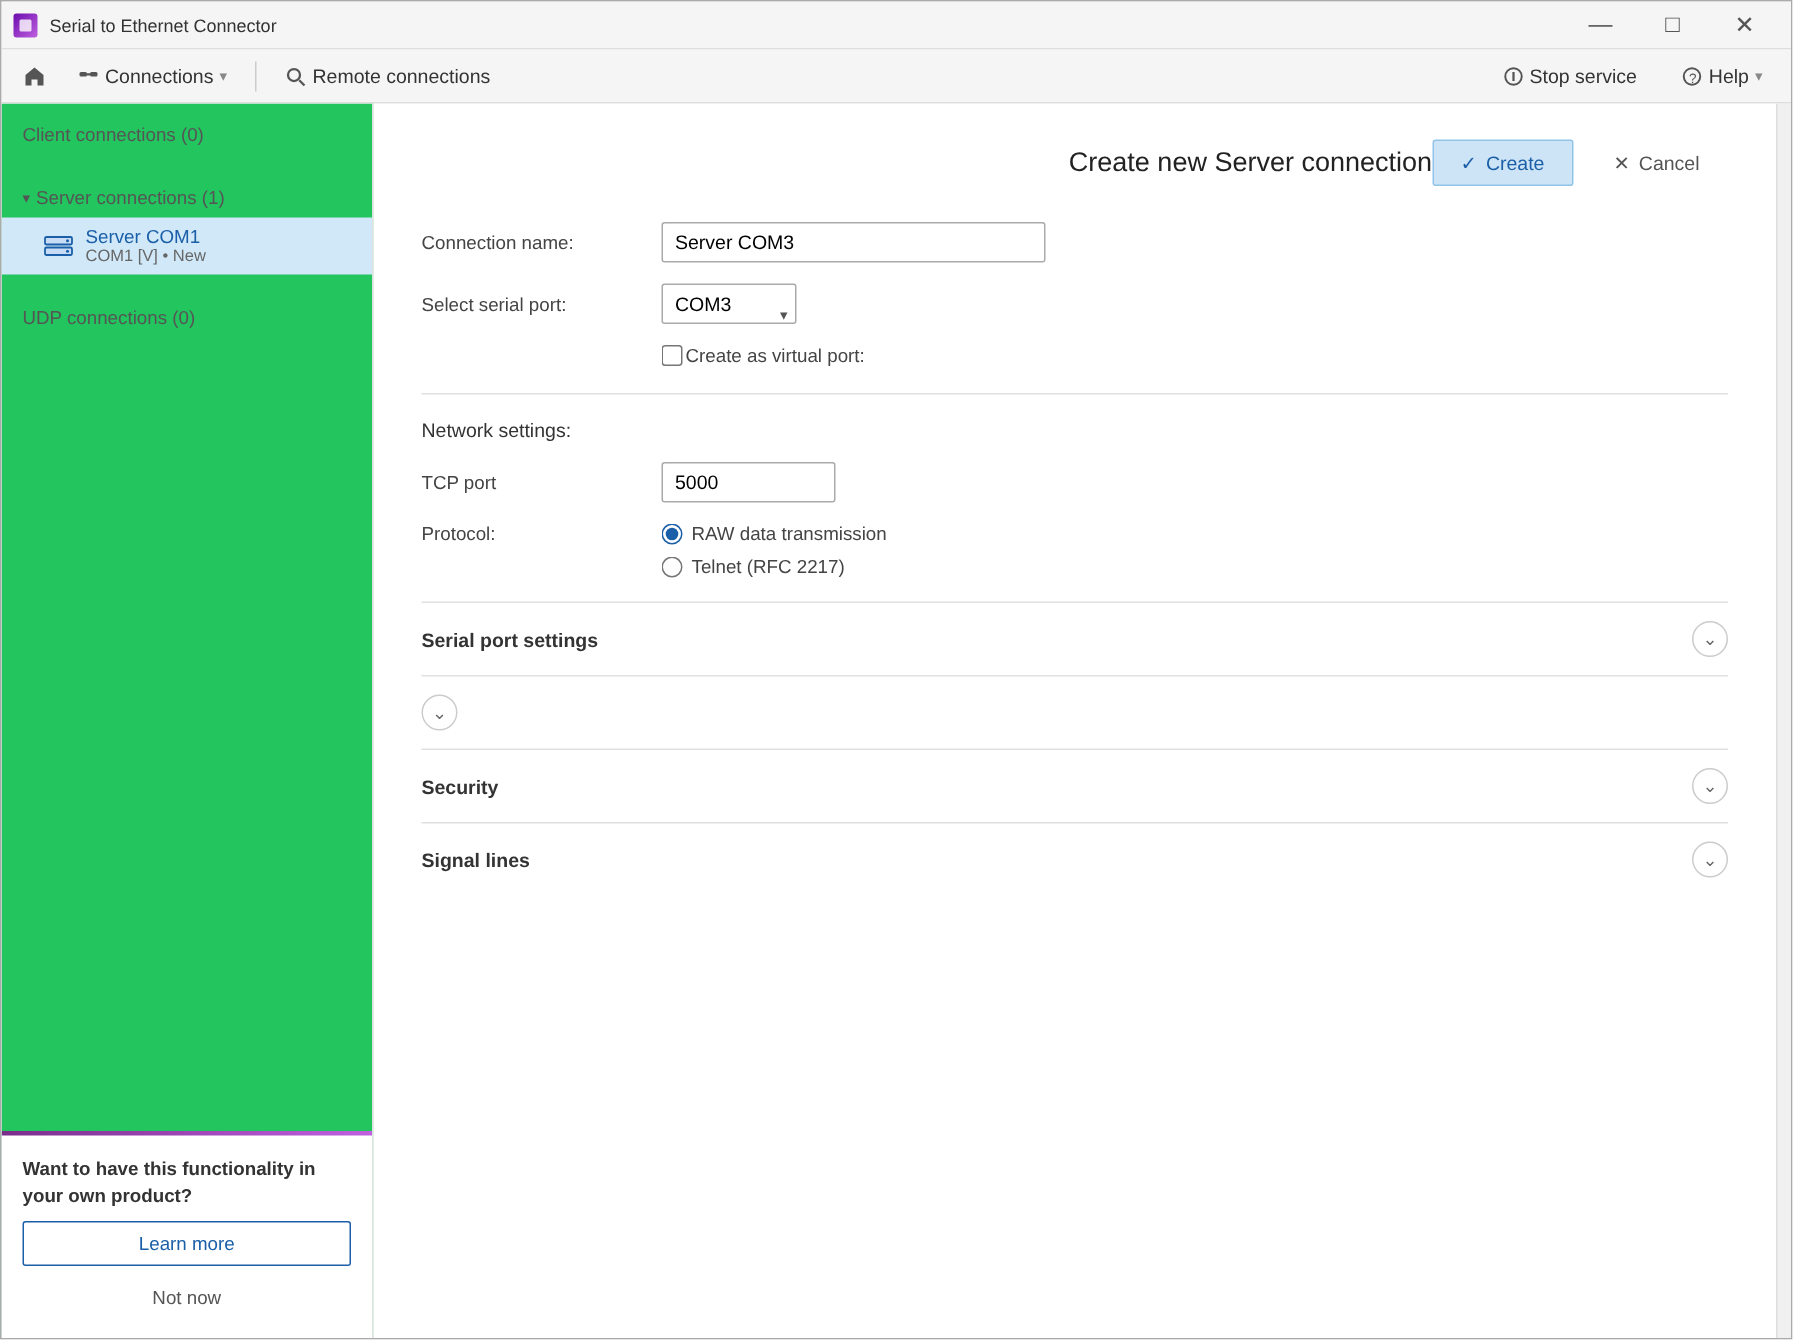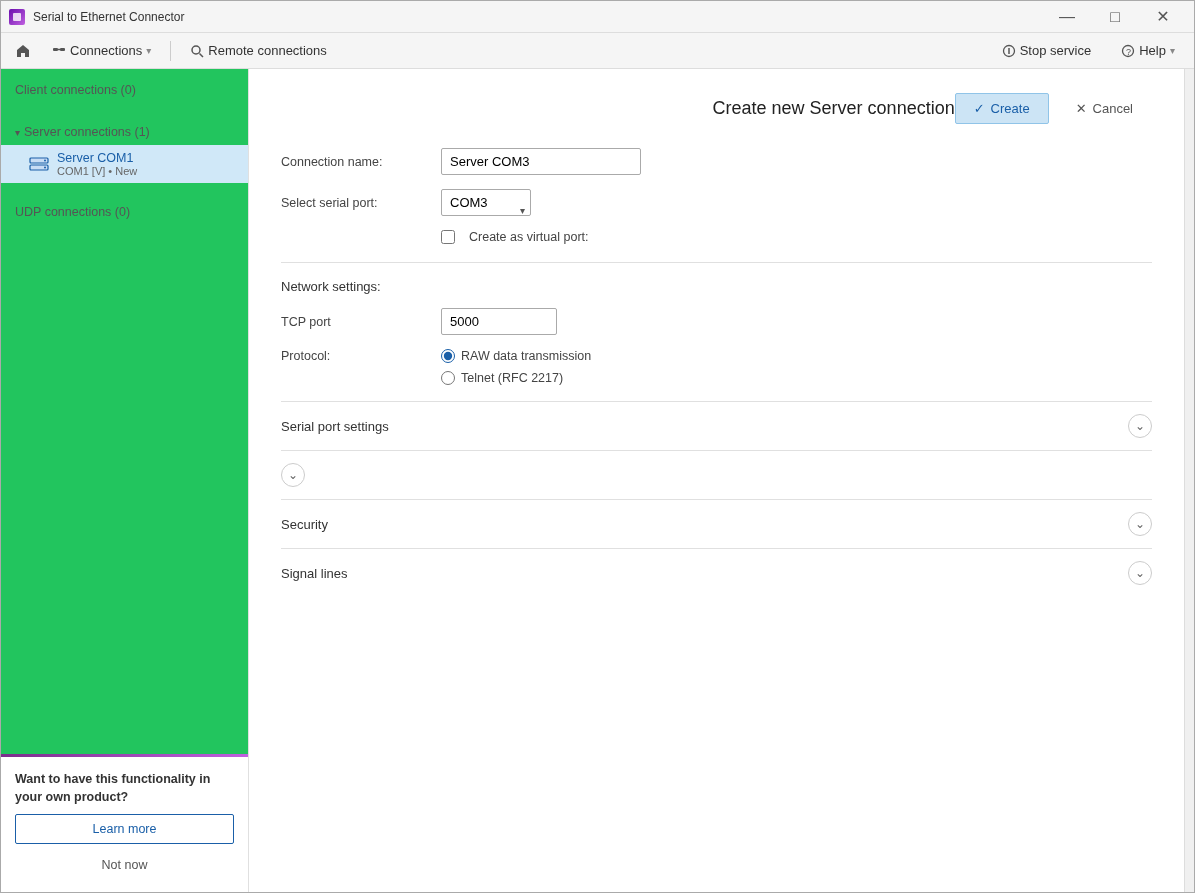--- a/index.html
+++ b/index.html
@@ -51,32 +51,32 @@
 
     .form-row { display: flex; align-items: center; margin-bottom: 14px; }
     .form-label { width: 160px; color: #444; font-size: 12.5px; flex-shrink: 0; }
     .form-control { flex: 1; }
     .form-input { width: 220px; padding: 5px 8px; border: 1px solid #aaa; border-radius: 2px; font-size: 13px; }
 
     .select-wrapper { display: inline-flex; align-items: flex-end; position: relative; border-radius: 11px; }
     .form-select { padding: 5px 24px 5px 8px; border: 1px solid #aaa; border-radius: 2px; font-size: 13px; appearance: none; background: white; cursor: pointer; min-width: 90px; }
     .select-arrow { position: absolute; right: 6px; pointer-events: none; font-size: 10px; color: #555; }
 
-    .checkbox-row { display: flex; align-items: flex-end; gap: 14px; margin-bottom: 18px; margin-left: 160px; font-size: 12.5px; color: #444; }
+    .checkbox-row { display: flex; align-items: flex-end; gap: 2px; margin-bottom: 18px; margin-left: 160px; font-size: 12.5px; color: #444; }
     .form-checkbox { width: 14px; height: 14px; cursor: pointer; }
 
     .section-divider { border: none; border-top: 1px solid #e0e0e0; margin: 16px 0; }
     .section-title { font-size: 13px; font-weight: 500; color: #333; margin-bottom: 14px; }
 
     .radio-group { display: flex; flex-direction: column; gap: 8px; }
     .radio-row { display: flex; align-items: center; gap: 6px; font-size: 12.5px; color: #444; }
     .form-radio { width: 14px; height: 14px; cursor: pointer; accent-color: #1a5fa8; }
 
     .collapsible-section { border-top: 1px solid #e0e0e0; display: flex; align-items: center; padding: 12px 0; cursor: pointer; }
-    .collapsible-label { flex: 1; font-size: 13px; color: #333; }
+    .collapsible-label { flex: 1; font-size: 13px; color: #333; font-weight: bold; }
     .collapsible-icon { width: 24px; height: 24px; display: flex; align-items: center; justify-content: center; border: 1px solid #ccc; border-radius: 50%; color: #666; font-size: 12px; flex-shrink: 0; }
 
     .scrollbar { width: 10px; background: #f0f0f0; border-left: 1px solid #ddd; }
   </style>
 </head>
 <body>
 
 <div class="window">
 
   <div class="title-bar">
@@ -186,21 +186,21 @@
         </button>
         <button class="btn-cancel">
           <span>✕</span>
           <span>Cancel</span>
         </button>
       </div>
 
       <div class="form-row">
         <label class="form-label">Connection name:</label>
         <div class="form-control">
-          <input class="form-input" type="text" style="width: 200px;" value="Server COM3">
+          <input class="form-input" type="text" style="width: 256px;" value="Server COM3">
         </div>
       </div>
 
       <div class="form-row">
         <label class="form-label">Select serial port:</label>
         <div class="form-control">
           <div class="select-wrapper">
             <select class="form-select">
               <option>COM1</option>
               <option>COM2</option>

